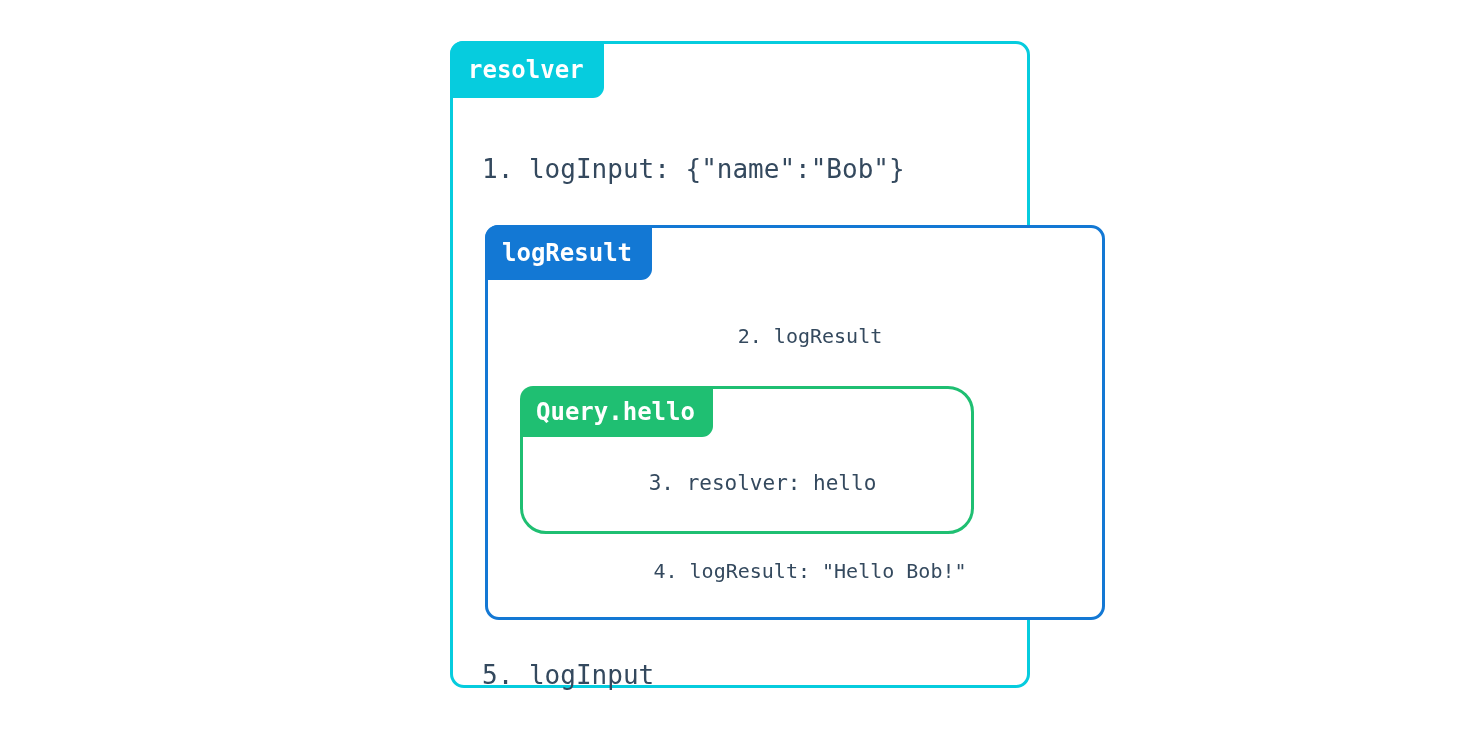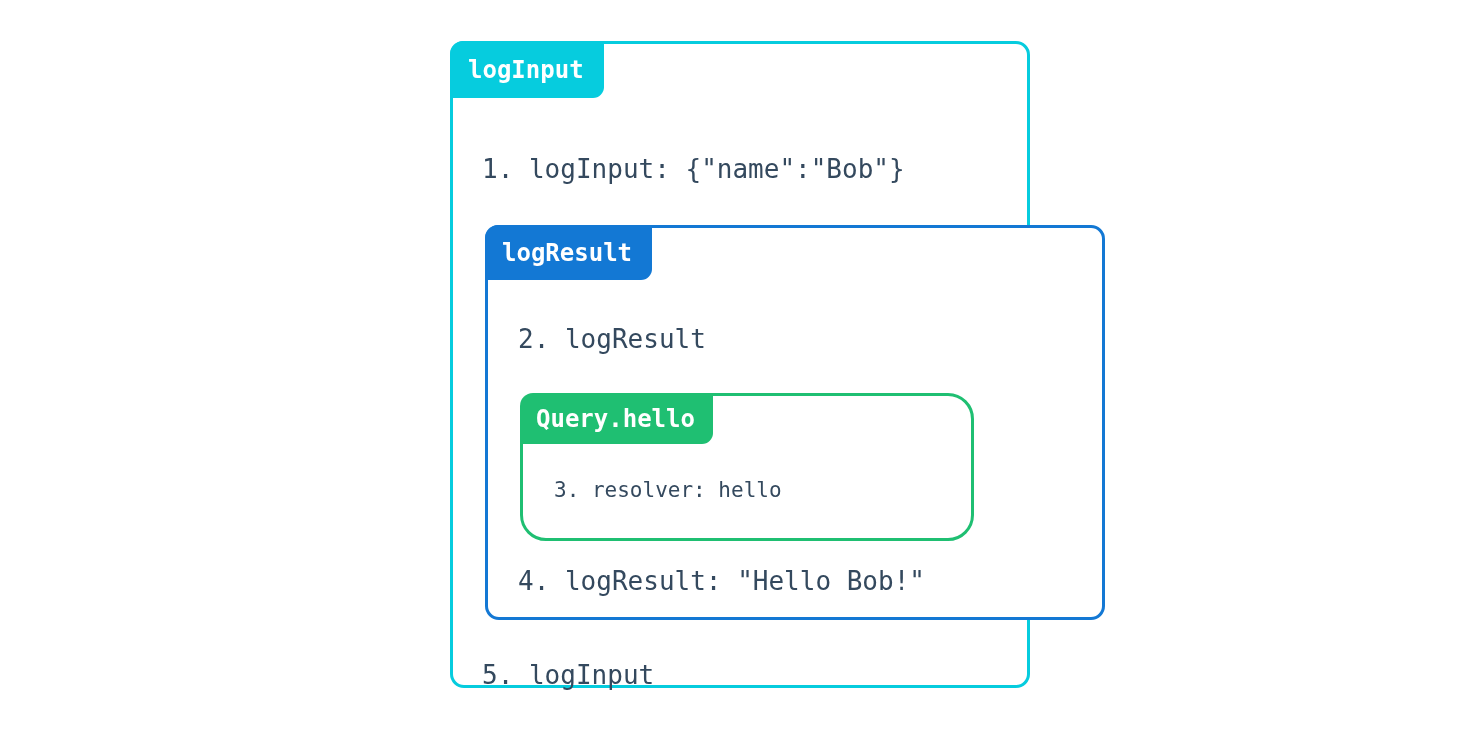--- a/index.html
+++ b/index.html
@@ -75,31 +75,32 @@
   }
   #line-1 { padding-top: 14px; padding-bottom: 0; }
   #line-5 { padding-top: 40px; }
 
   
   #middle-box {
     margin: 40px 0 0 32px;
     width: 620px;
     height: 395px;
     border-color: #1378d4;
+    text-align: center;
   }
   #middle-box > .trace-tab {
     background: #1378d4;
     font-size: 24px;
     padding: 16px 20px 15px 17px;
   }
   #middle-box > .trace-body {
     padding: 92px 0 0 0;
   }
   #middle-box > .trace-body > .trace-line {
-    font-size: 26px;
+    font-size: 20px;
     padding-left: 30px;
   }
   #line-2 { padding-top: 4px; }
   #line-4 { padding-top: 25px; }
 
   
   #inner-box {
     margin: 38px 0 0 32px;
     width: 454px;
     height: 148px;
@@ -117,21 +118,21 @@
   #inner-box > .trace-body > .trace-line {
     font-size: 21px;
     padding-left: 31px;
   }
 </style>
 </head>
 <body>
 
 <div class="trace-box" id="outer-box">
 
-  <span class="trace-tab">logInput</span>
+  <span class="trace-tab">resolver</span>
 
   <div class="trace-body">
 
     <div class="trace-line" id="line-1">1. logInput: {"name":"Bob"}</div>
 
     <div class="trace-box" id="middle-box">
 
       <span class="trace-tab">logResult</span>
 
       <div class="trace-body">

